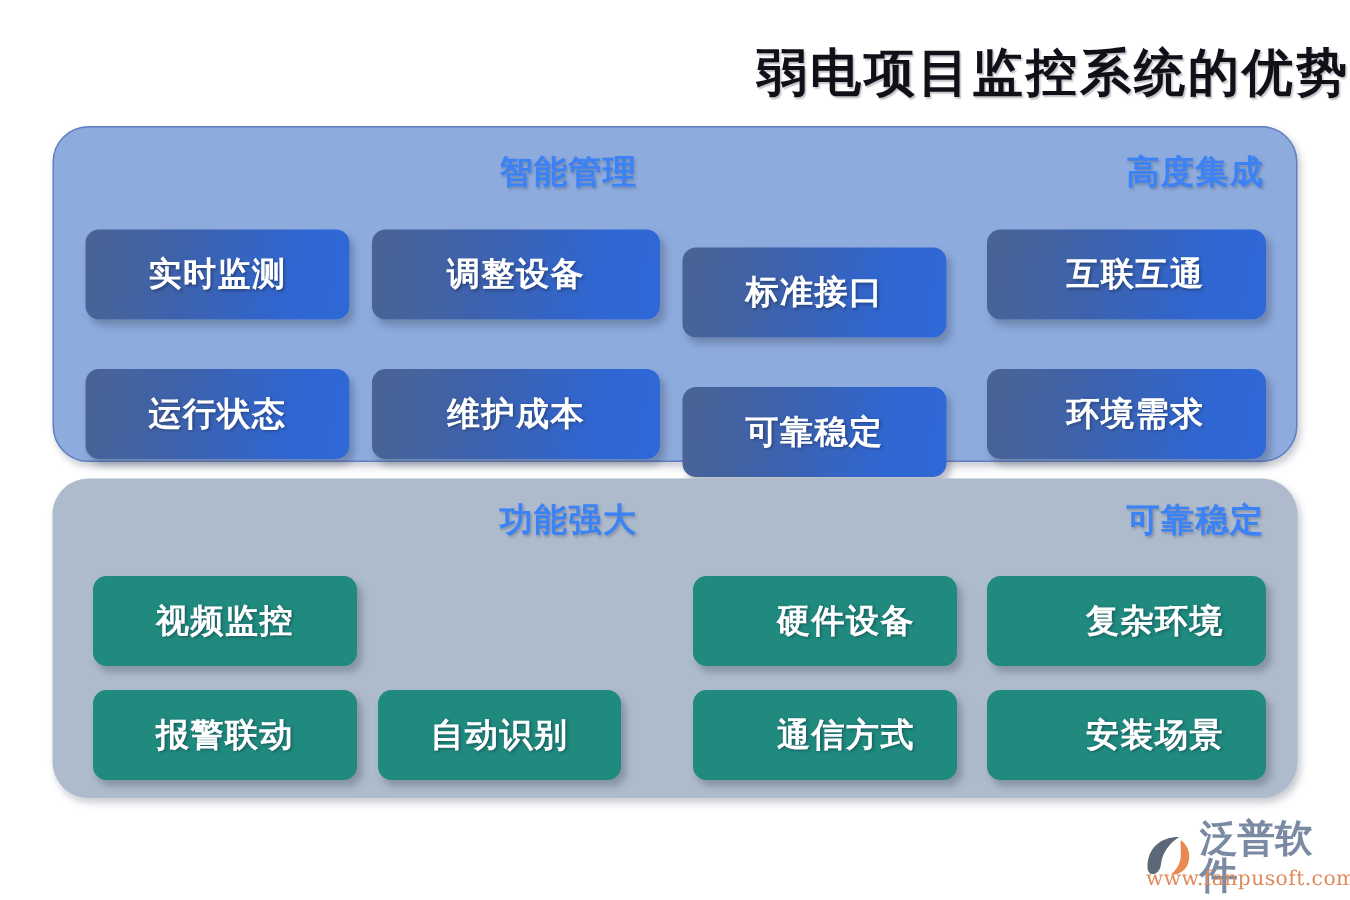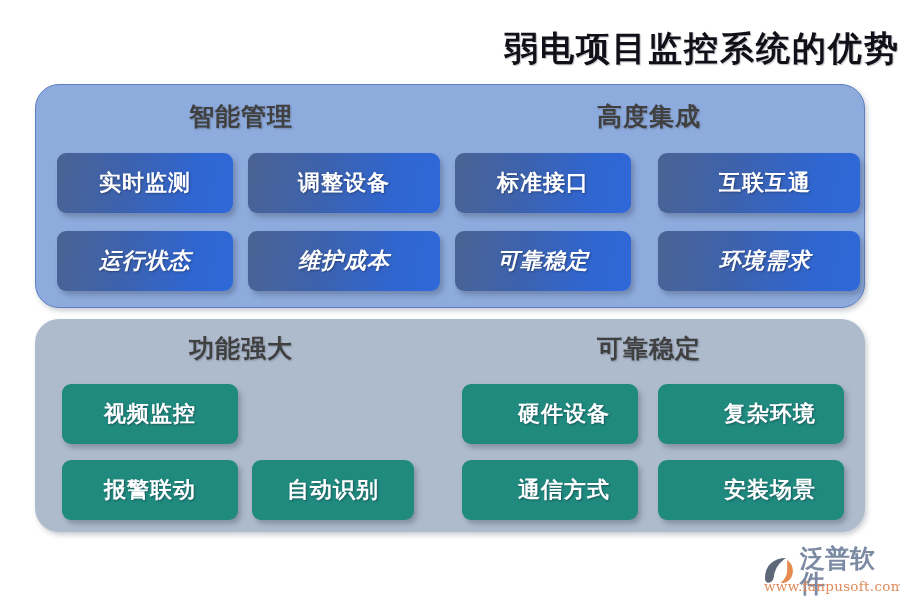--- a/index.html
+++ b/index.html
@@ -57,24 +57,24 @@
     top: 319px;
     width: 830px;
     height: 213px;
     background: #aebbcd;
     box-shadow: 2px 3px 5px rgba(80,90,110,0.30);
   }
 
   
   .group-heading {
     position: absolute;
-    text-align: center;
-    font-size: 25px;
-    font-weight: bold;
-    color: #404040;
+    text-align: right;
+    font-size: 22px;
+    font-weight: bold;
+    color: #3b82f6;
     letter-spacing: 1px;
     font-family: "DejaVu Serif", "Liberation Serif", serif;
     text-shadow: 1px 1px 2px rgba(70,80,100,0.40);
     white-space: nowrap;
   }
   .gh-b0 { left: 57px;  top: 100px; width: 368px; }
   .gh-b1 { left: 455px; top: 100px; width: 388px; }
   .gh-g0 { left: 57px;  top: 332px; width: 368px; }
   .gh-g1 { left: 455px; top: 332px; width: 388px; }
 
@@ -99,29 +99,29 @@
     box-shadow: 3px 4px 5px rgba(60,70,95,0.35);
   }
   .card-green {
     background: #1f8a7d;
     box-shadow: 3px 4px 5px rgba(60,75,85,0.35);
     text-align: center;
   }
 
   
   .c-b-r0 { top: 153px; height: 60px; }
-  .c-b-r1 { top: 231px; height: 60px; font-style: italic; }
+  .c-b-r1 { top: 246px; height: 60px; }
   
   .c-g-r0 { top: 384px; height: 60px; }
   .c-g-r1 { top: 460px; height: 60px; }
 
   .col-0 { left: 57px;  width: 176px; }
   .col-1 { left: 248px; width: 192px; }
-  .col-2 { left: 455px; width: 176px; }
-  .col-3 { left: 658px; width: 202px; padding-left: 12px; }
+  .col-2 { left: 455px; width: 176px; margin-top: 12px; }
+  .col-3 { left: 658px; width: 186px; padding-left: 12px; }
 
   .col-g0 { left: 62px;  width: 176px; }
   .col-g1 { left: 252px; width: 162px; }
   .col-g2 { left: 462px; width: 176px; padding-left: 28px; }
   .col-g3 { left: 658px; width: 186px; padding-left: 38px; }
 
   
   .logo {
     position: absolute;
     left: 762px;

